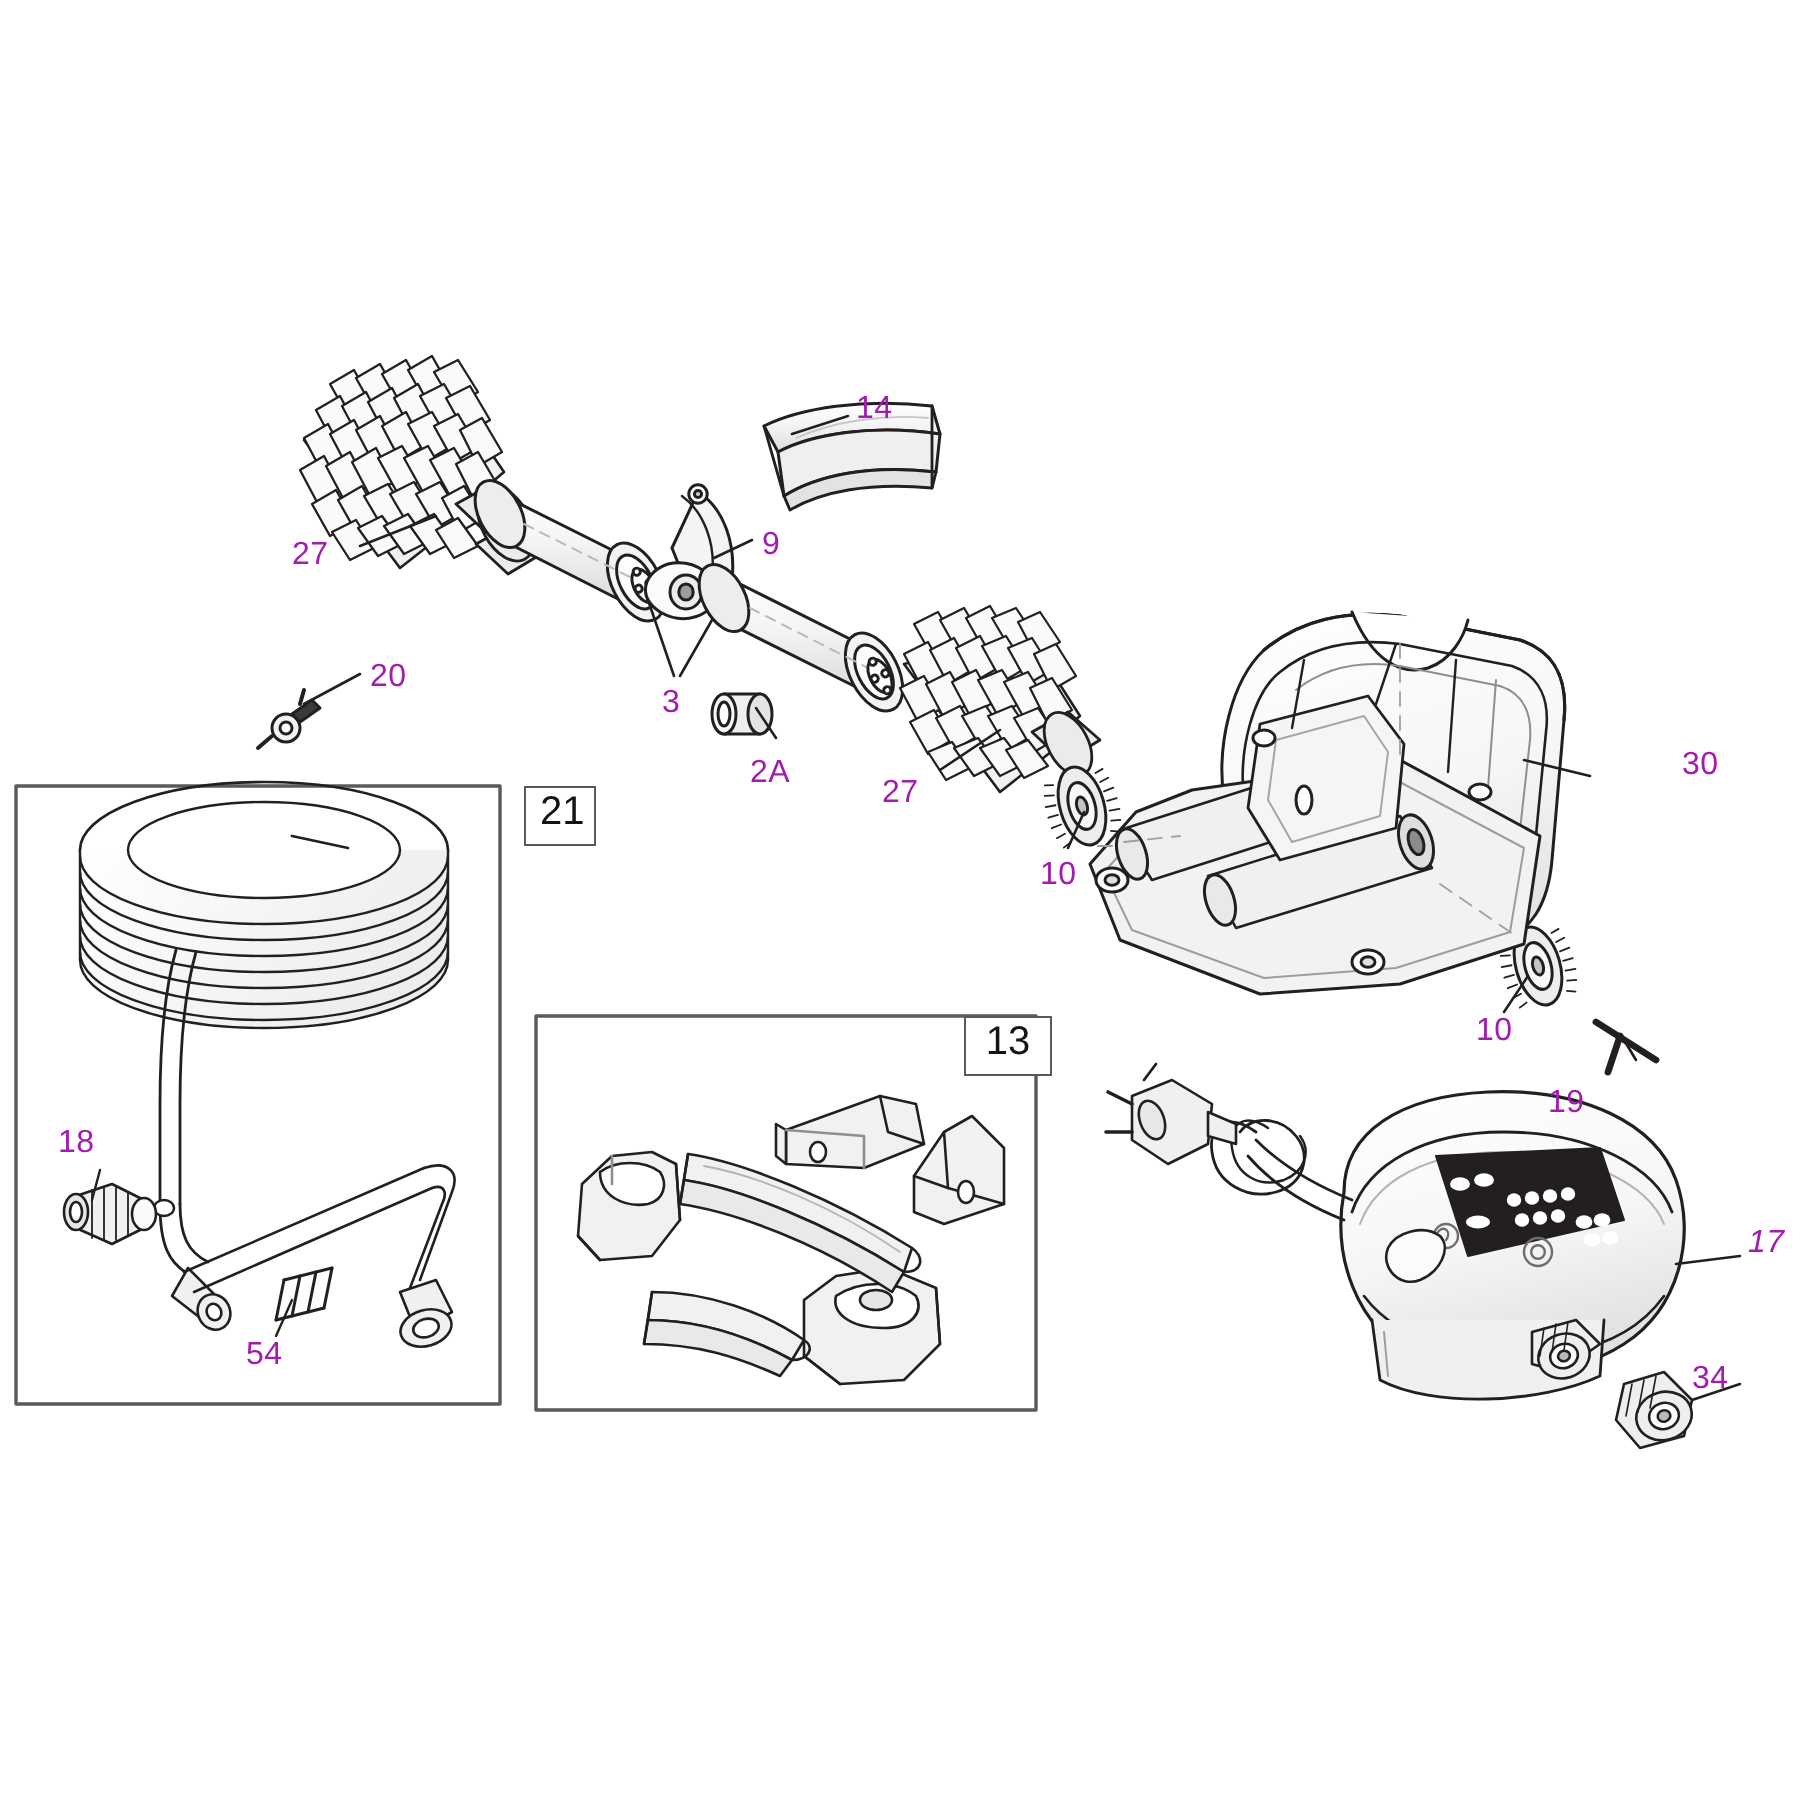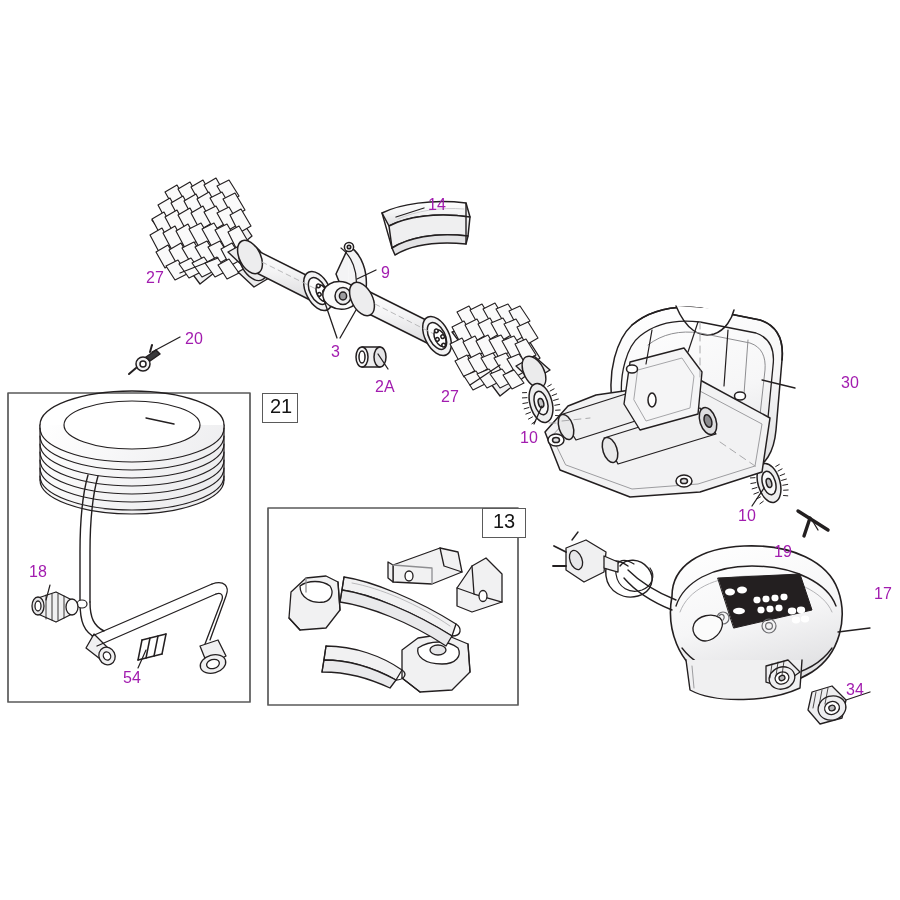--- a/index.html
+++ b/index.html
@@ -573,19 +573,19 @@
   <div class="lbl" style="left:185px;top:331px;">20</div>
   <div class="lbl" style="left:331px;top:344px;">3</div>
   <div class="lbl" style="left:375px;top:379px;">2A</div>
   <div class="lbl" style="left:441px;top:389px;">27</div>
   <div class="lbl" style="left:520px;top:430px;">10</div>
   <div class="lbl" style="left:841px;top:375px;">30</div>
   <div class="lbl" style="left:738px;top:508px;">10</div>
   <div class="lbl" style="left:774px;top:528px;margin-top:16px;">19</div>
   <div class="lbl" style="left:29px;top:564px;">18</div>
   <div class="lbl" style="left:123px;top:670px;">54</div>
-  <div class="lbl" style="left:874px;top:586px;">17</div>
+  <div class="lbl" style="left:874px;top:614px;font-style:italic;">17</div>
   <div class="lbl" style="left:846px;top:682px;">34</div>
 
   <div class="boxlbl" style="left:214px;top:393px;width:36px;height:30px;text-align:center;margin-left:48px;">21</div>
   <div class="boxlbl" style="left:482px;top:508px;width:44px;height:30px;text-align:center;">13</div>
 
 </div>
 
 </body></html>

